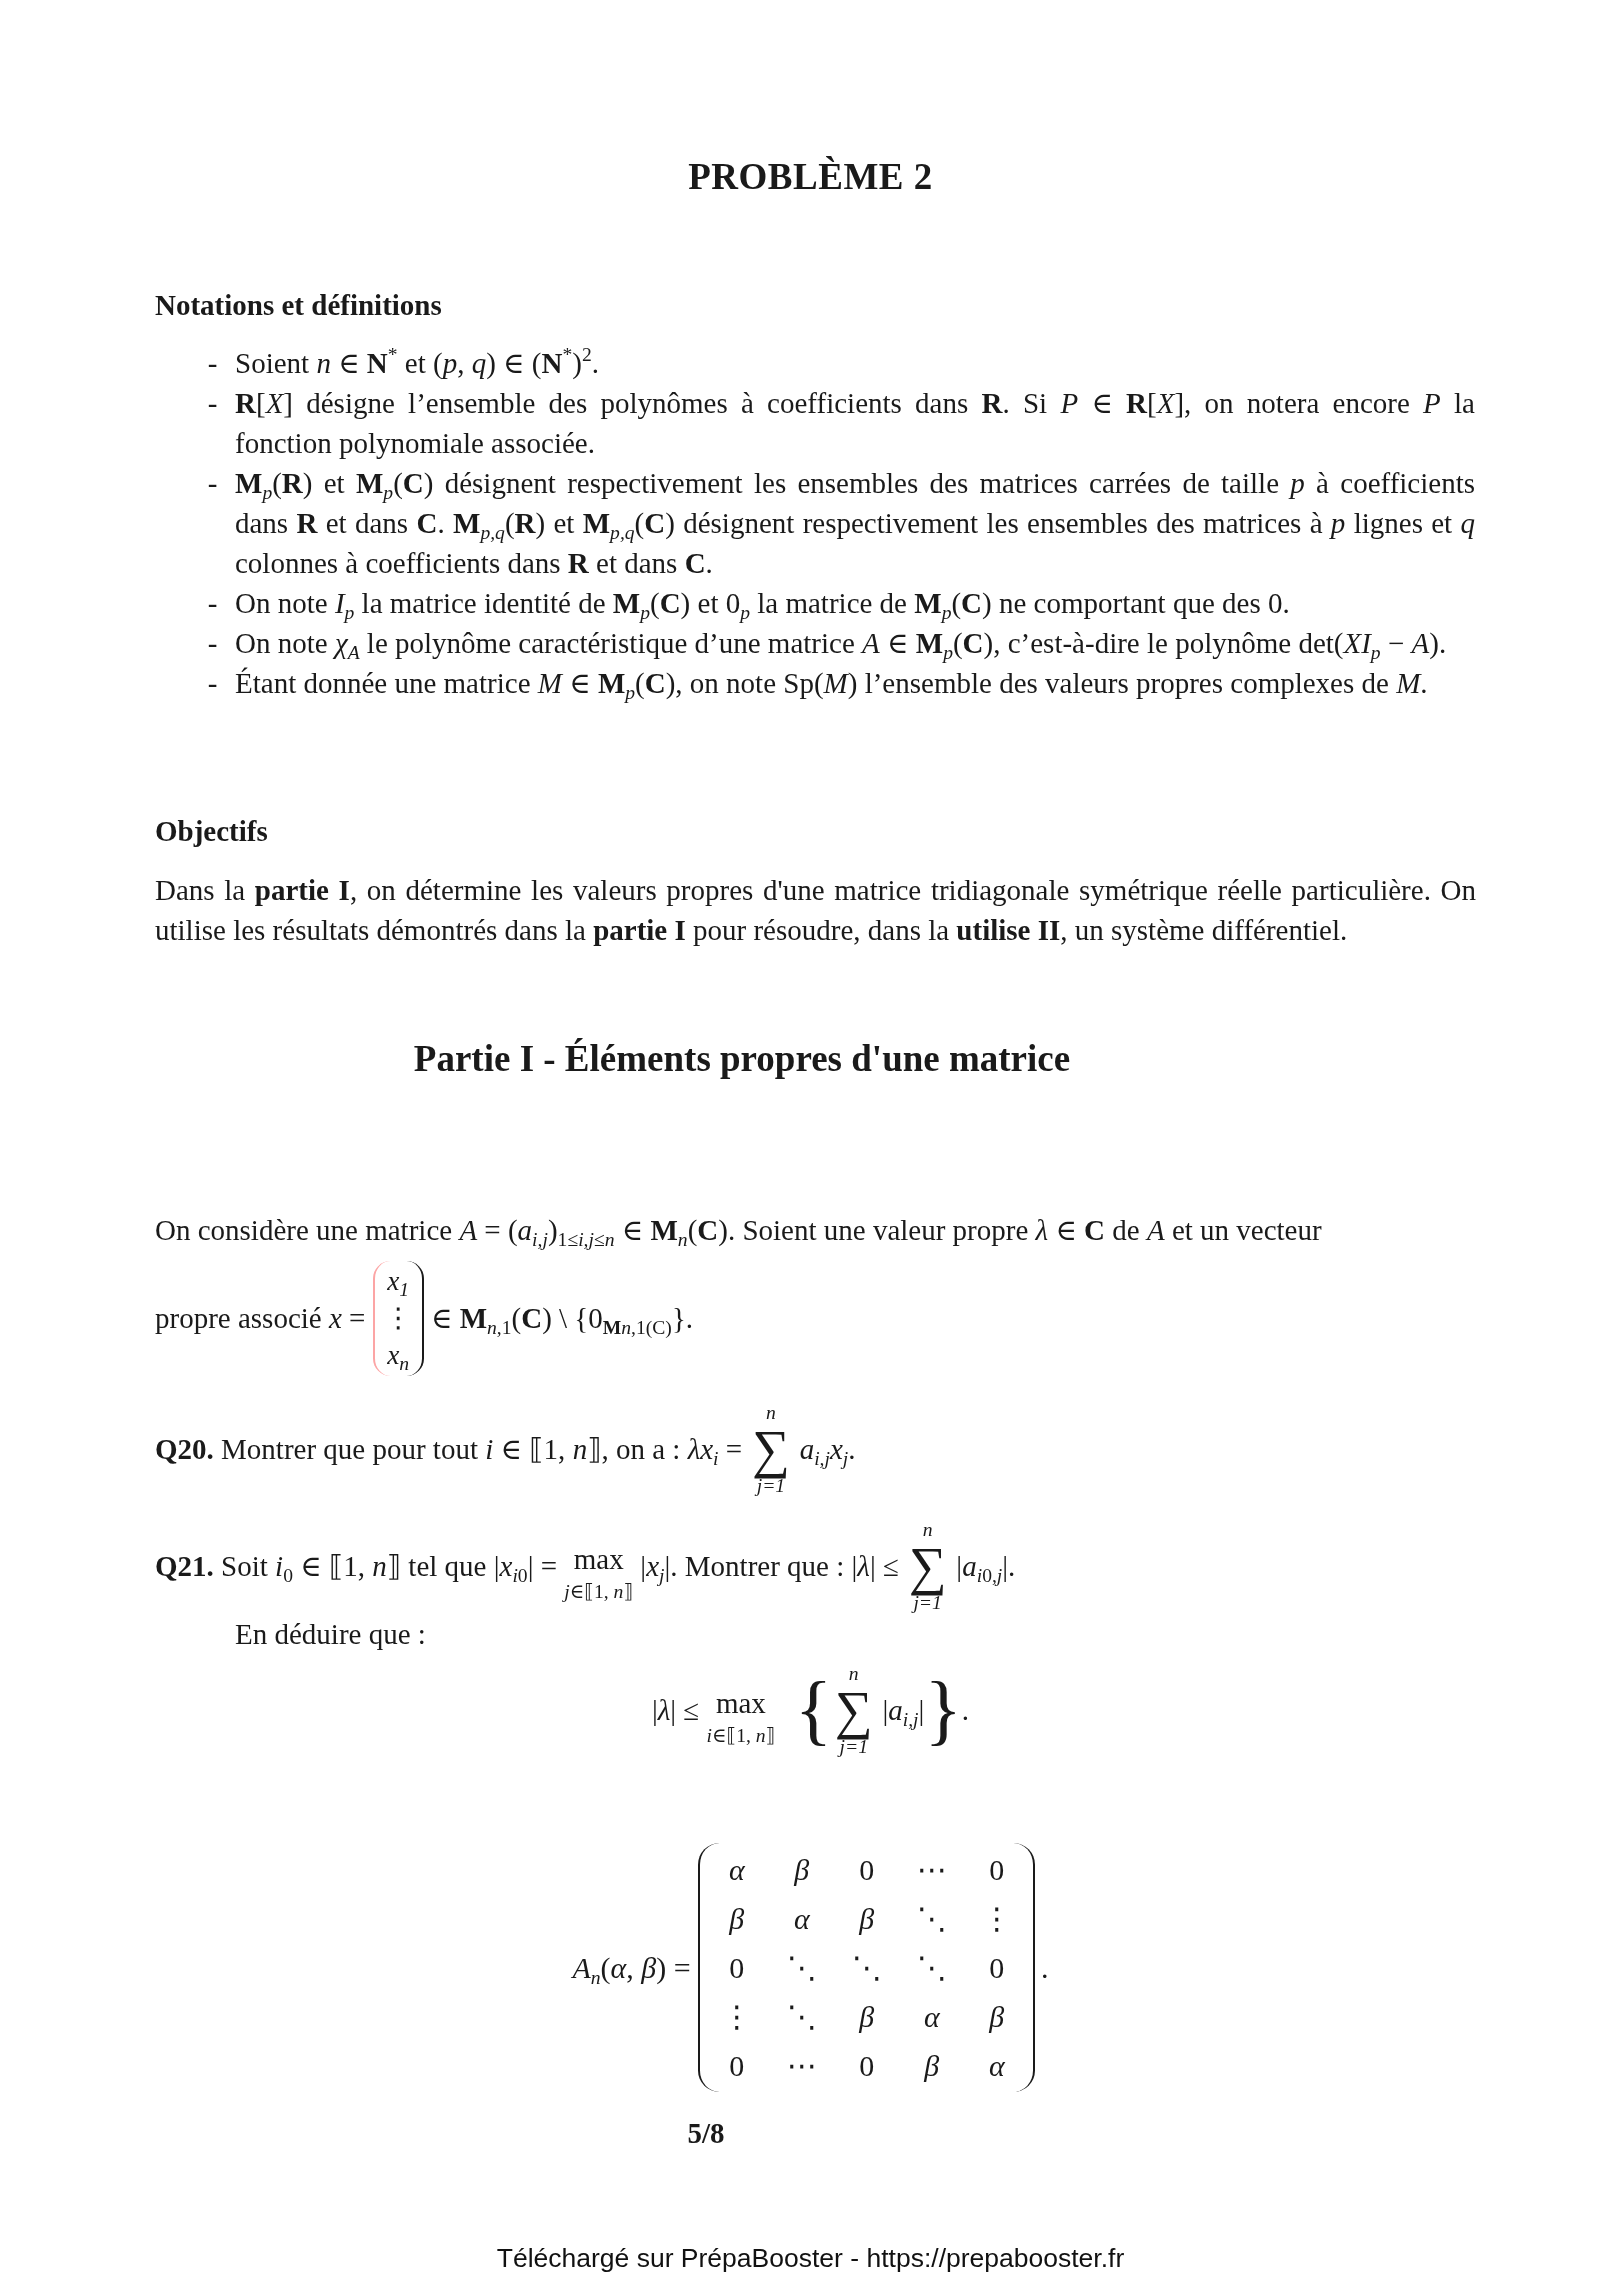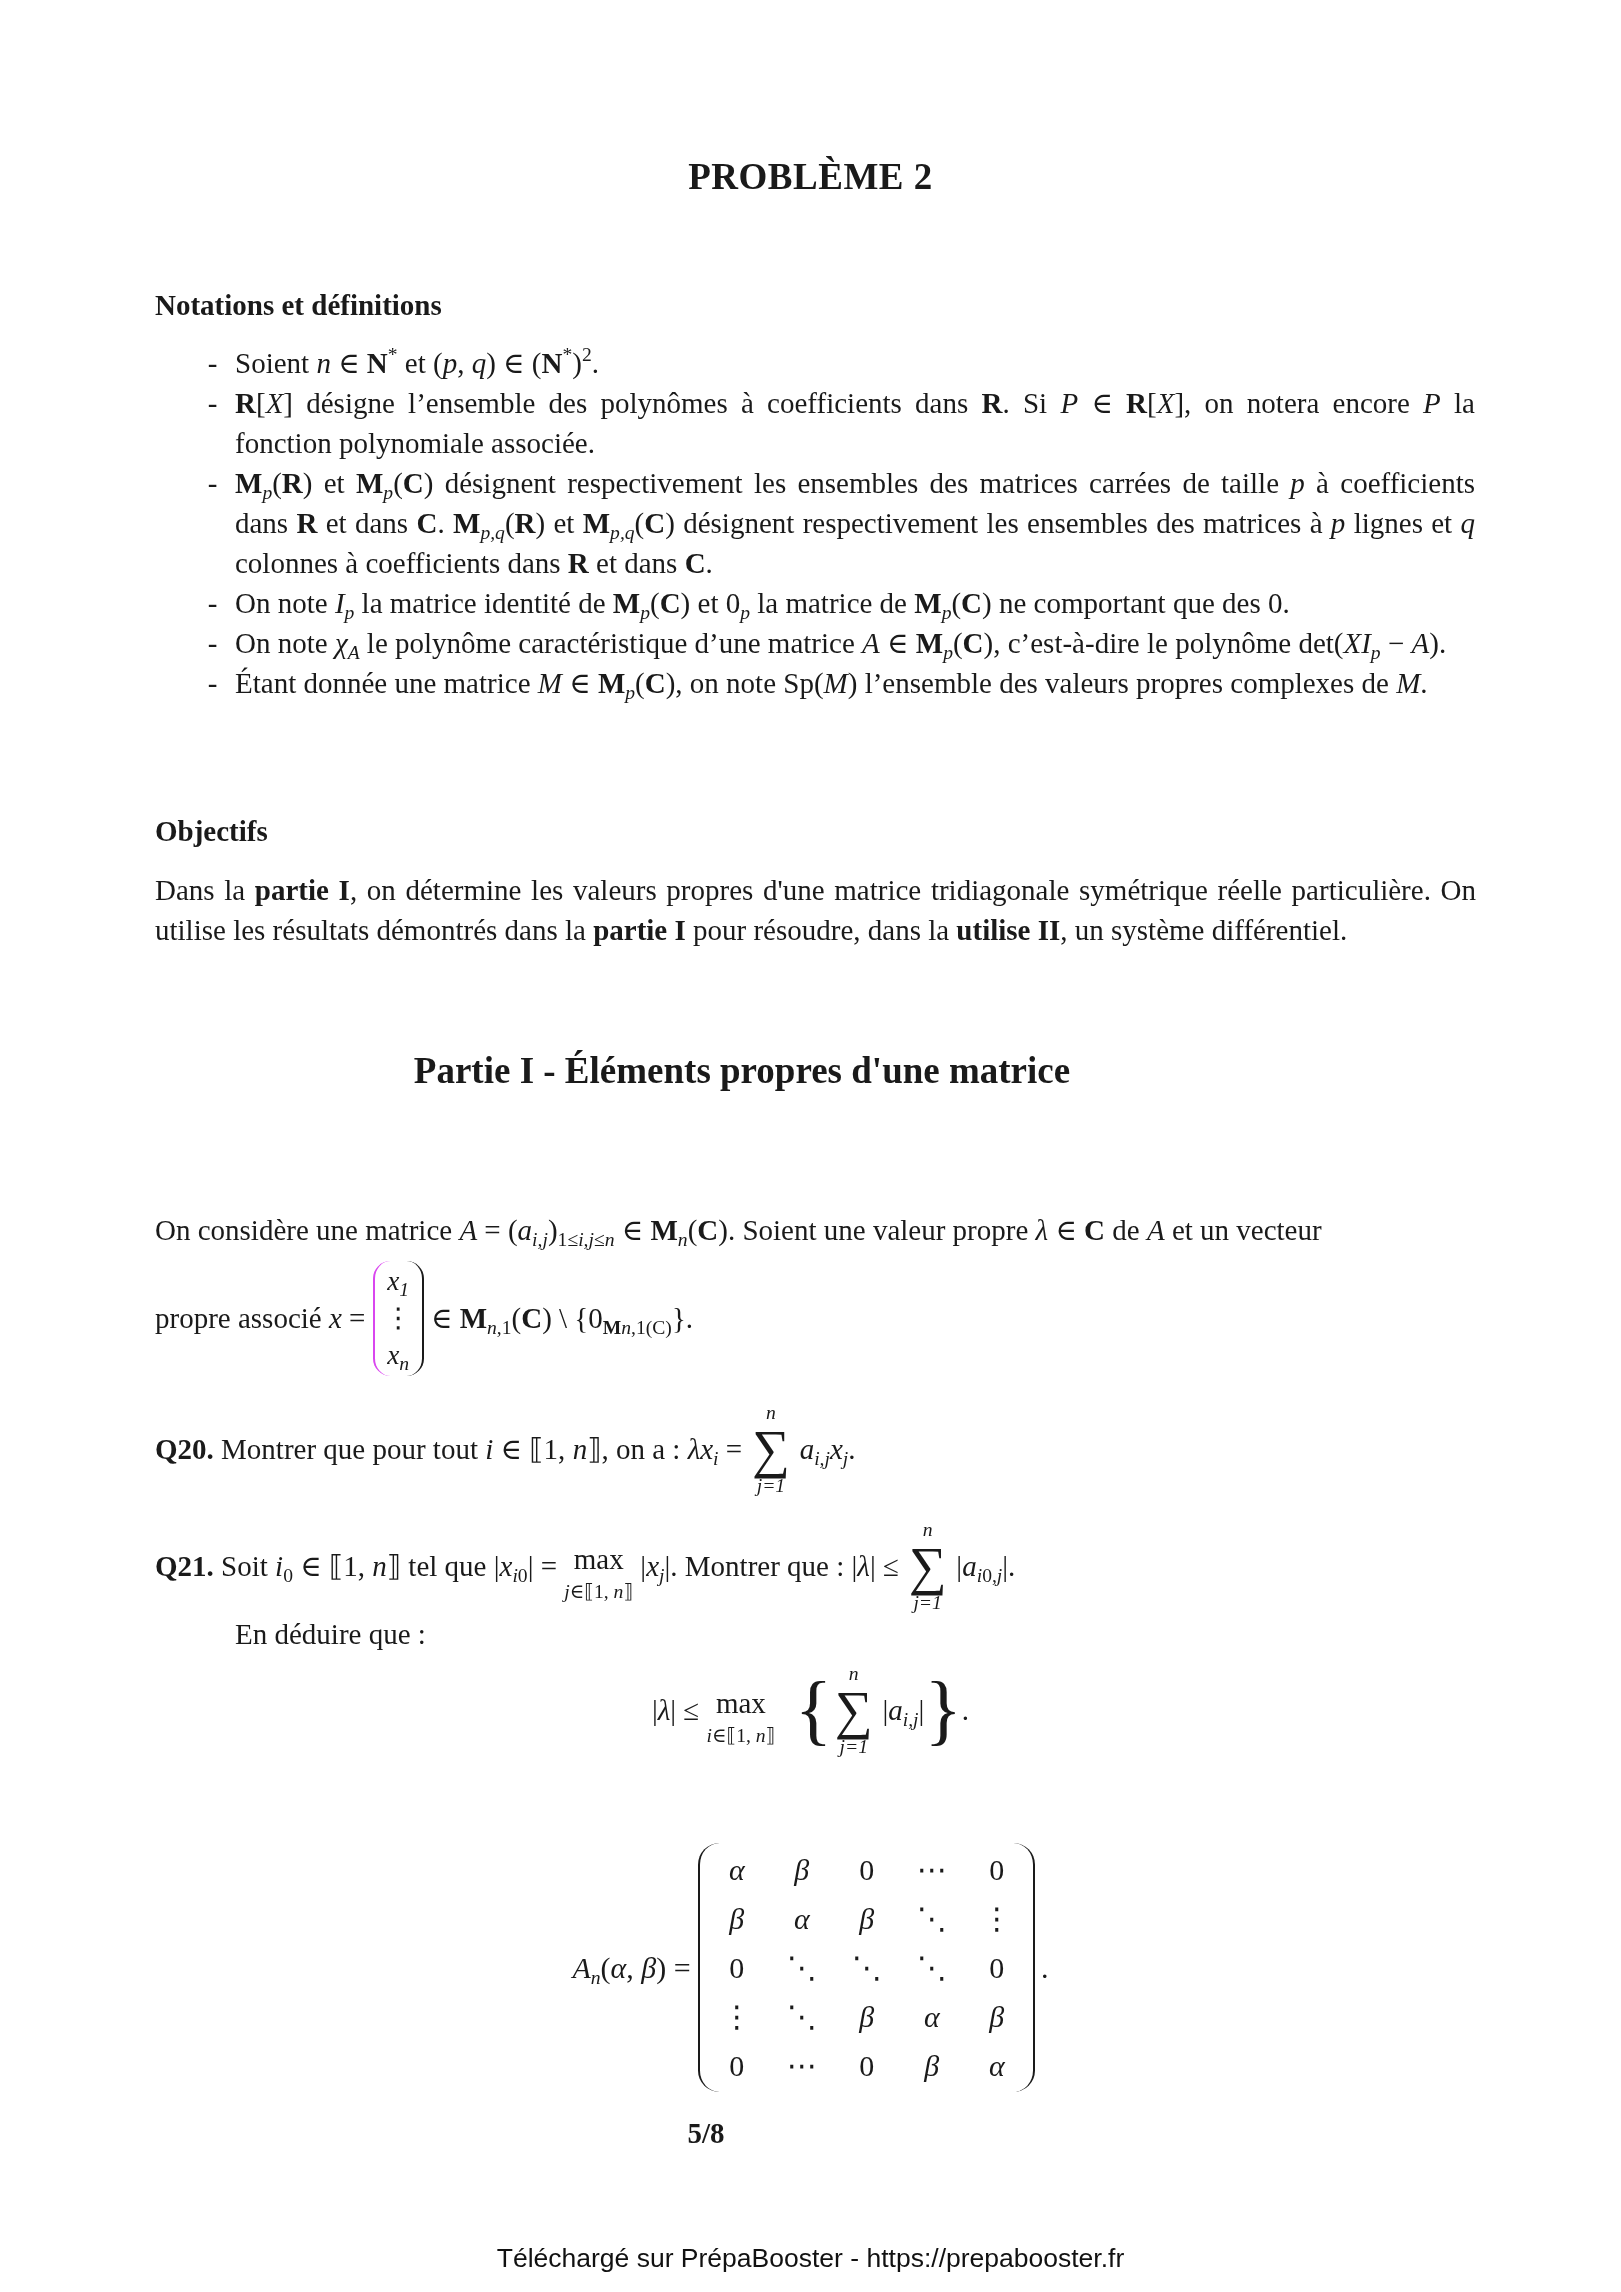--- a/index.html
+++ b/index.html
@@ -18,28 +18,28 @@
   .body-text { font-size: 29px; line-height: 39px; }
   .just { text-align: justify; text-align-last: left; }
   .bullet-list { left: 196px; top: 343px; width: 1279px; }
   .bullet { position: relative; padding-left: 39px; font-size: 29px; line-height: 40px; text-align: justify; }
   .bullet .dash { position: absolute; left: 11.8px; top: 0; }
   .m { font-style: italic; }
   .b { font-weight: bold; }
   sub, sup { font-size: 19.6px; line-height: 0; }
   sub { vertical-align: -5.9px; }
   sup { vertical-align: 11.8px; }
-  .part-title { left: 0; width: 1484px; top: 1037px; text-align: center; font-size: 37px; font-weight: bold; margin-top: 12px; }
+  .part-title { left: 0; width: 1484px; top: 1037px; text-align: center; font-size: 37px; font-weight: bold; }
   .q-label { font-weight: bold; }
   .sum { display: inline-block; position: relative; vertical-align: middle; text-align: center; width: 43px; }
   .sum .sig { font-size: 53px; line-height: 53px; display: block; }
   .sum .top, .sum .bot { font-size: 19.6px; line-height: 19.6px; display: block; font-style: italic; }
   .paren-vec {
     display: inline-block; vertical-align: middle; position: relative;
-    border-left: 2px solid #d946ef; border-right: 2px solid #1a1a1a;
+    border-left: 2px solid #fca5a5; border-right: 2px solid #1a1a1a;
     border-radius: 17.6px; padding: 2px 9.8px; text-align: center; font-style: italic;
     line-height: 37px; font-size: 27.4px;
   }
   .matrix {
     display: inline-grid; grid-template-columns: repeat(5, 65px); grid-auto-rows: 49px;
     align-items: center; justify-items: center;
     border-left: 2.5px solid #1a1a1a; border-right: 2.5px solid #1a1a1a;
     border-radius: 21.6px; padding: 2px 3.9px; vertical-align: middle;
     font-size: 30px; font-style: italic;
   }

